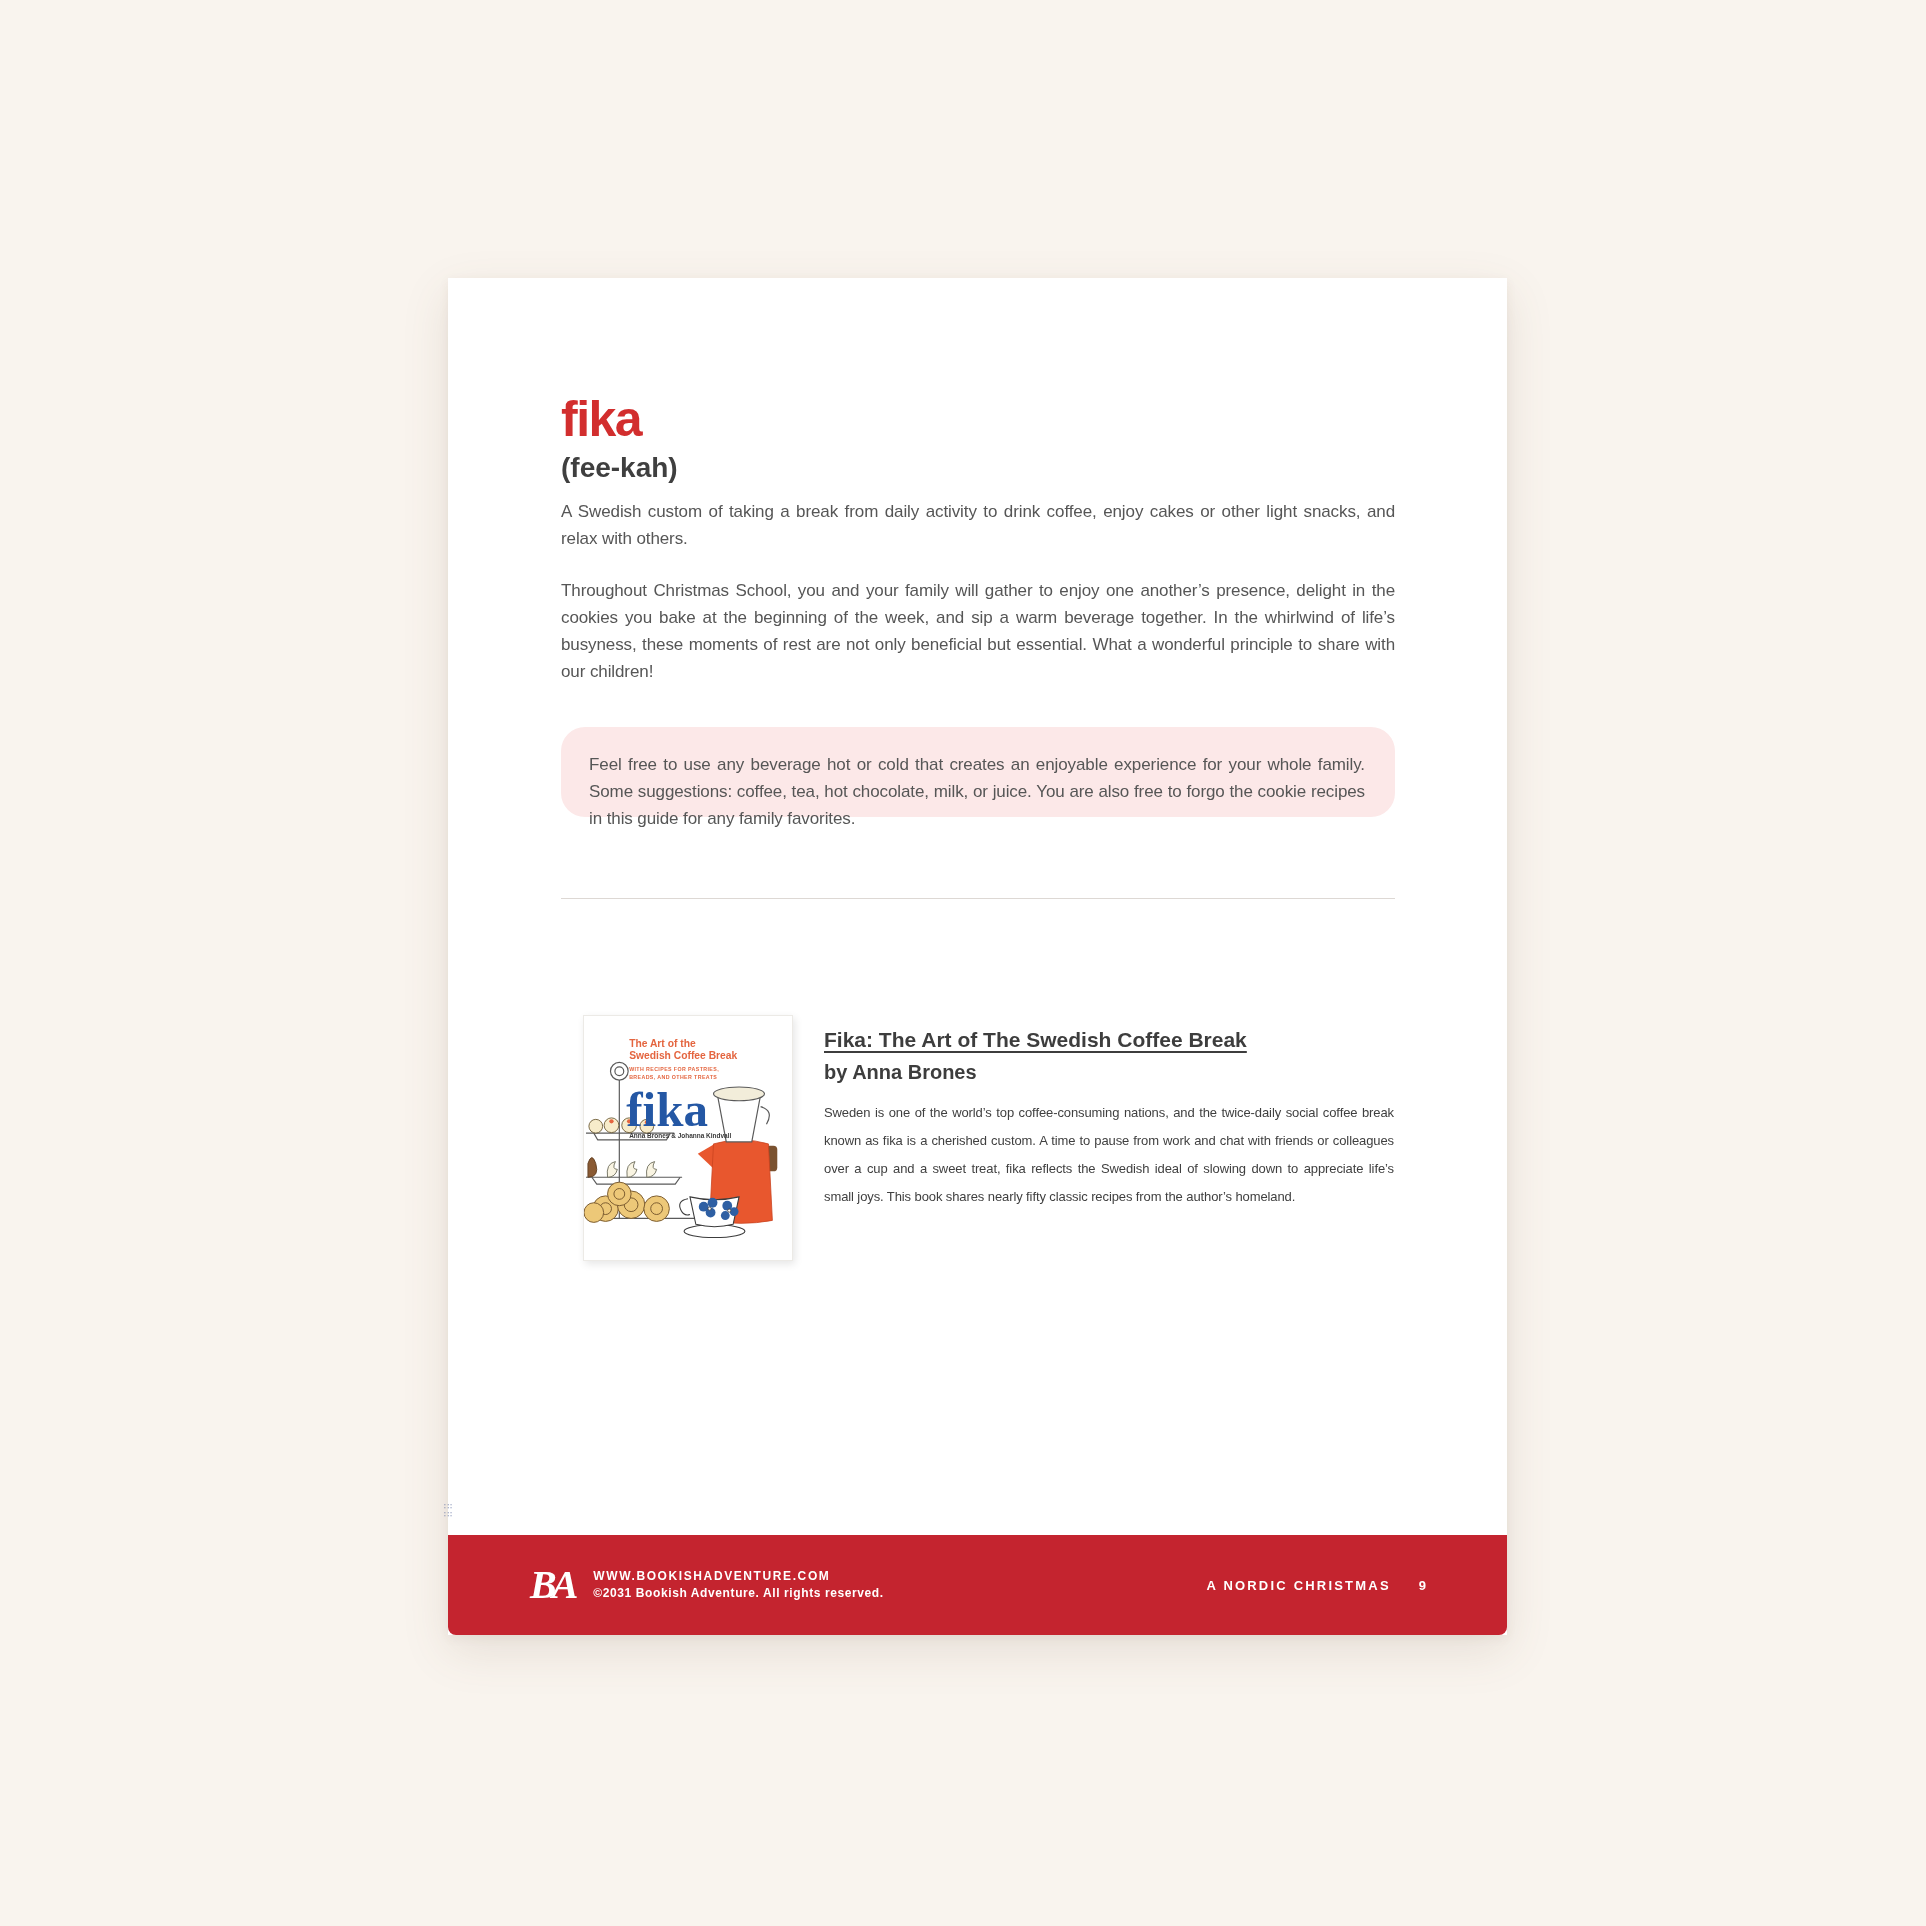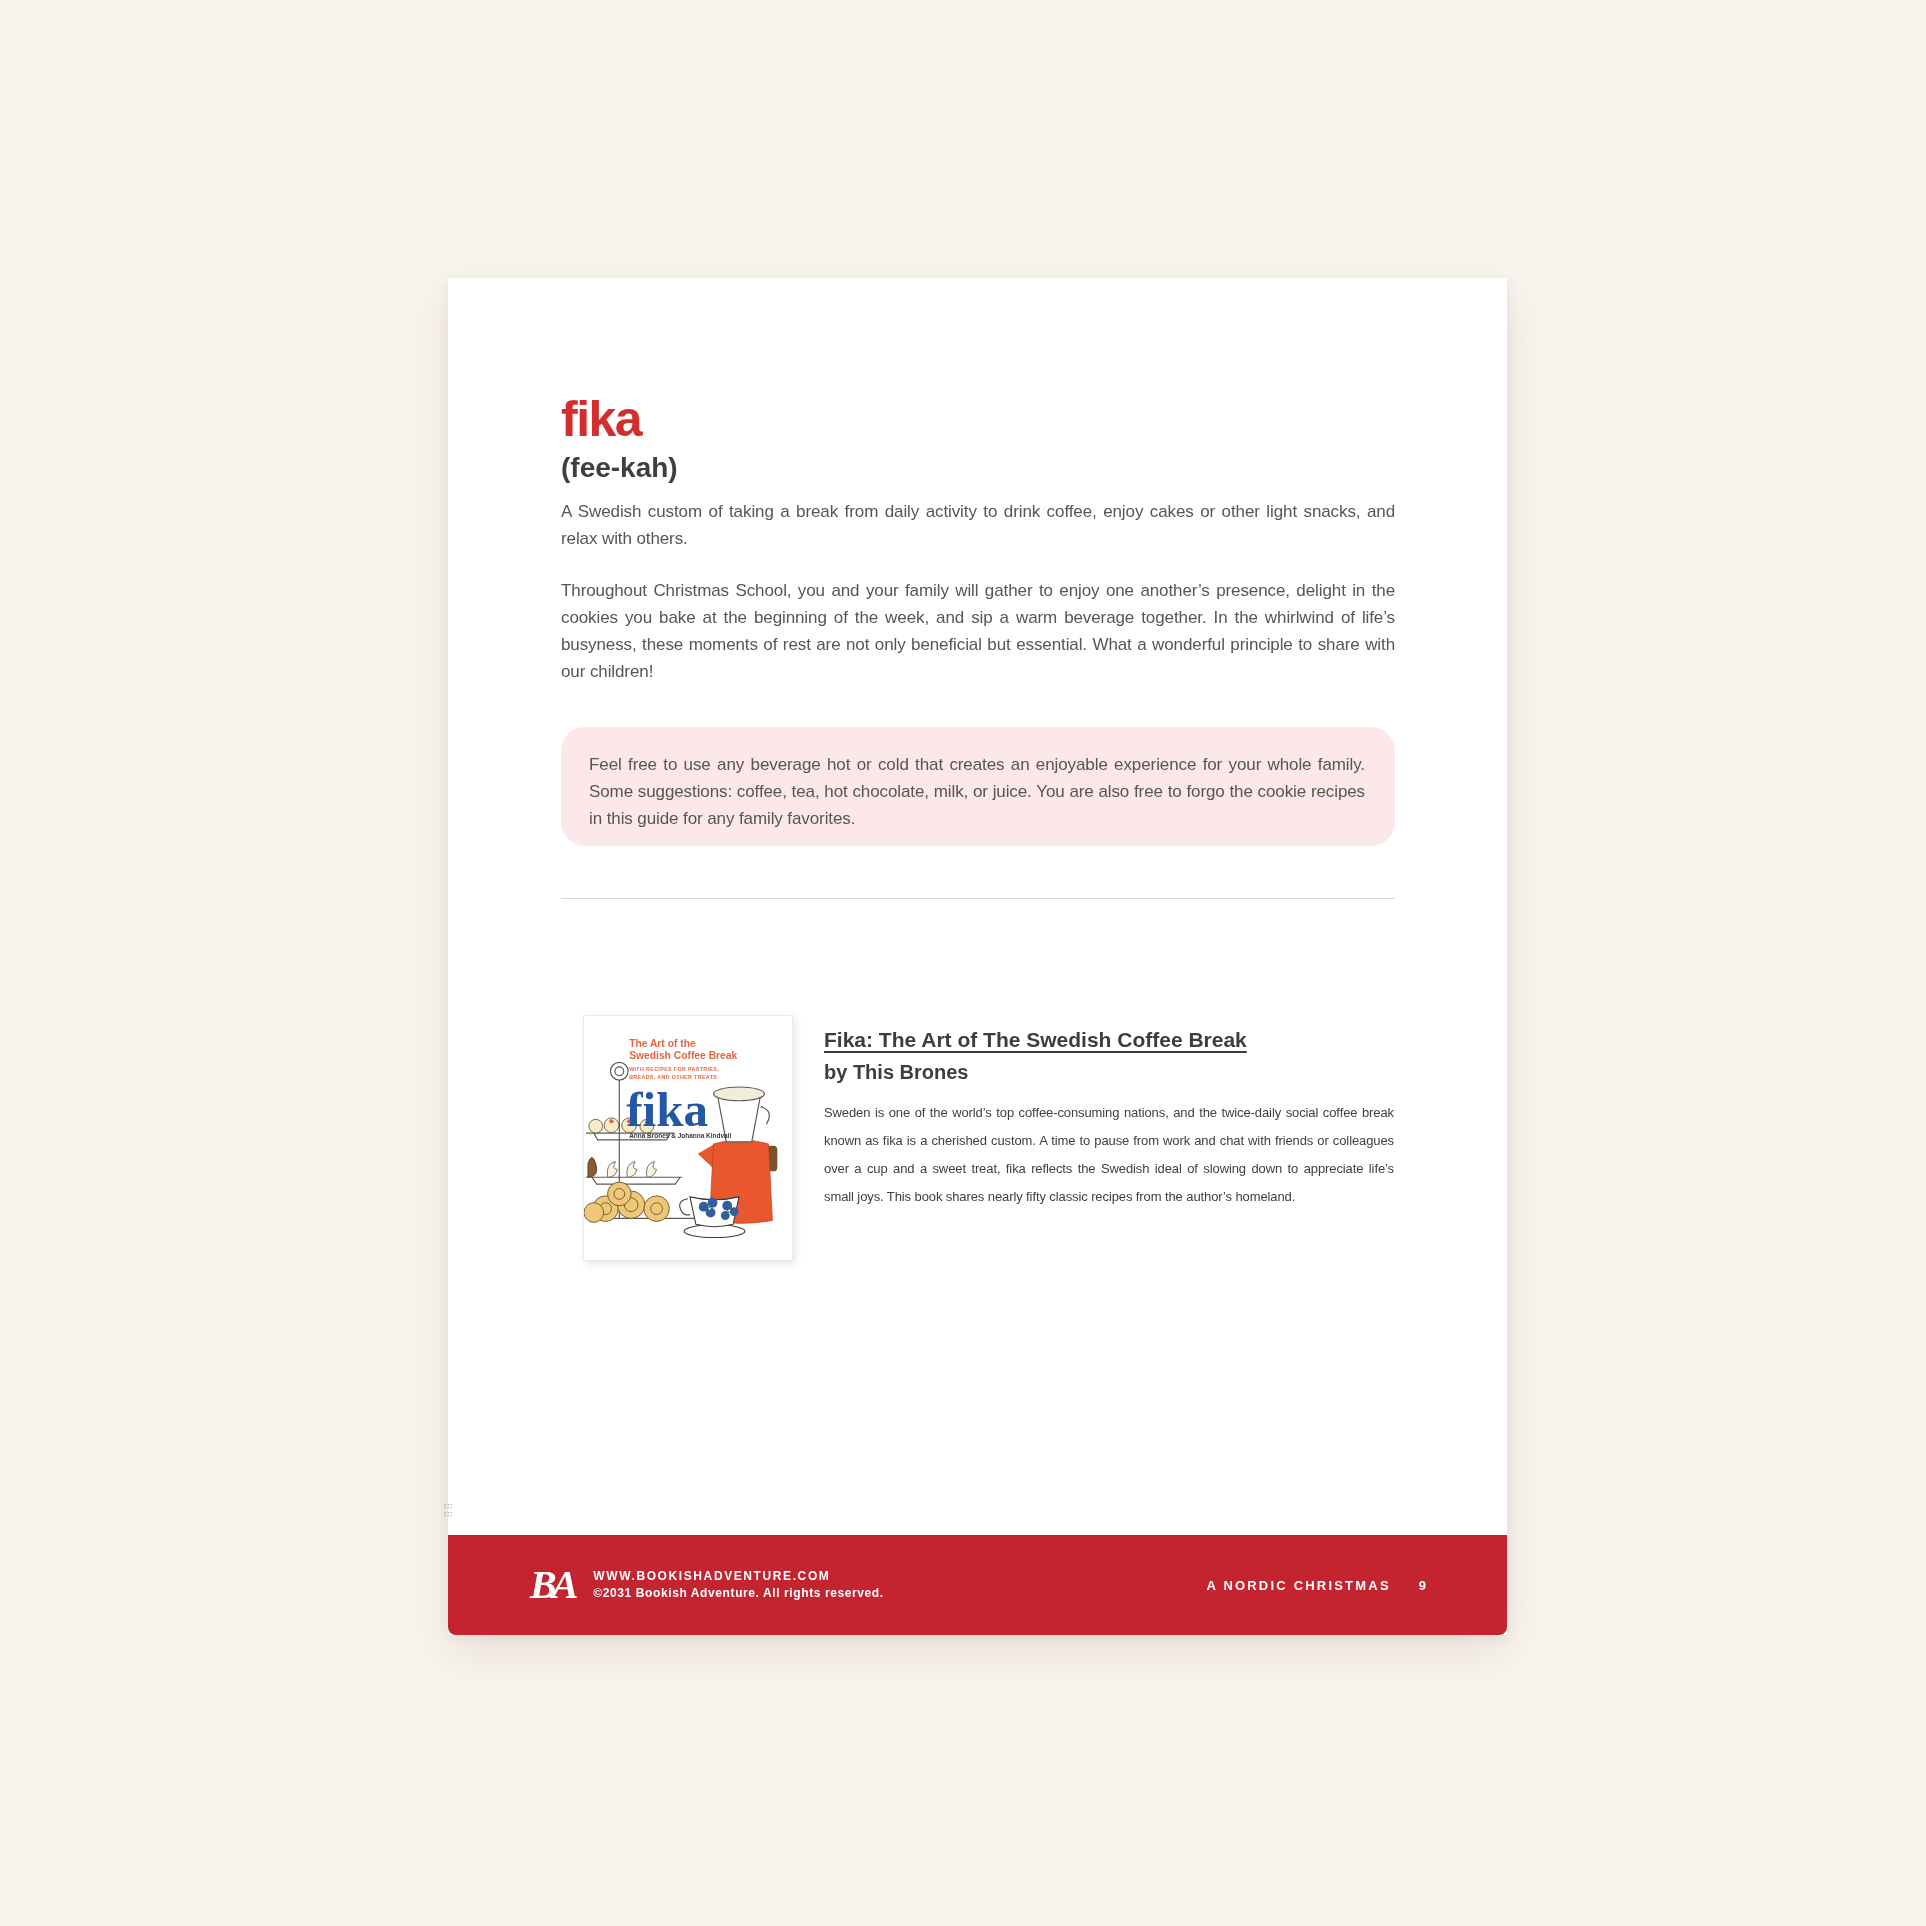--- a/index.html
+++ b/index.html
@@ -24,21 +24,21 @@
     font-size:28px; line-height:32px; font-weight:700; color:#3f3f3f;
   }
   .body-par {
     position:absolute; left:113px; width:834px;
     font-size:17px; line-height:27px; letter-spacing:-0.1px;
     color:#565656; text-align:justify;
   }
   .par-1 { top:220px; }
   .par-2 { top:299px; }
   .callout {
-    position:absolute; left:113px; top:449px; width:834px; height:119px;
+    position:absolute; left:113px; top:449px; width:834px; height:90px;
     background:#fce8e8; border-radius:24px; padding:24px 30px 0 28px;
   }
   .callout p {
     font-size:17px; line-height:27px; letter-spacing:-0.1px;
     color:#565656; text-align:justify;
   }
   .divider {
     position:absolute; left:113px; top:620px; width:834px; height:0;
     border-top:1.5px solid #ddd8d4;
   }
@@ -189,21 +189,21 @@
         <text x="46" y="44" font-family="Liberation Sans, sans-serif" font-size="10.5" font-weight="bold" fill="#e4653f">Swedish Coffee Break</text>
         <text x="46" y="56" font-family="Liberation Sans, sans-serif" font-size="5.4" font-weight="bold" letter-spacing="0.4" fill="#e4653f">WITH RECIPES FOR PASTRIES,</text>
         <text x="46" y="64" font-family="Liberation Sans, sans-serif" font-size="5.4" font-weight="bold" letter-spacing="0.4" fill="#e4653f">BREADS, AND OTHER TREATS</text>
         <text x="43" y="112" font-family="Liberation Serif, serif" font-size="50" font-weight="bold" fill="#2457a4">fika</text>
         <text x="46" y="124" font-family="Liberation Sans, sans-serif" font-size="6.6" font-weight="bold" fill="#3a3a3a">Anna Brones &amp; Johanna Kindvall</text>
       </svg>
     </div>
 
     <div class="book-text">
       <div class="book-title">Fika: The Art of The Swedish Coffee Break</div>
-      <div class="book-author">by This Brones</div>
+      <div class="book-author">by Anna Brones</div>
       <p class="book-desc">Sweden is one of the world’s top coffee-consuming nations, and the twice-daily social coffee break known as fika is a cherished custom. A time to pause from work and chat with friends or colleagues over a cup and a sweet treat, fika reflects the Swedish ideal of slowing down to appreciate life’s small joys. This book shares nearly fifty classic recipes from the author’s homeland.</p>
     </div>
 
     <div class="edge-marks">
       <div>∷∶</div>
       <div>∷∶</div>
     </div>
 
     <div class="footer">
       <div class="footer-left">

